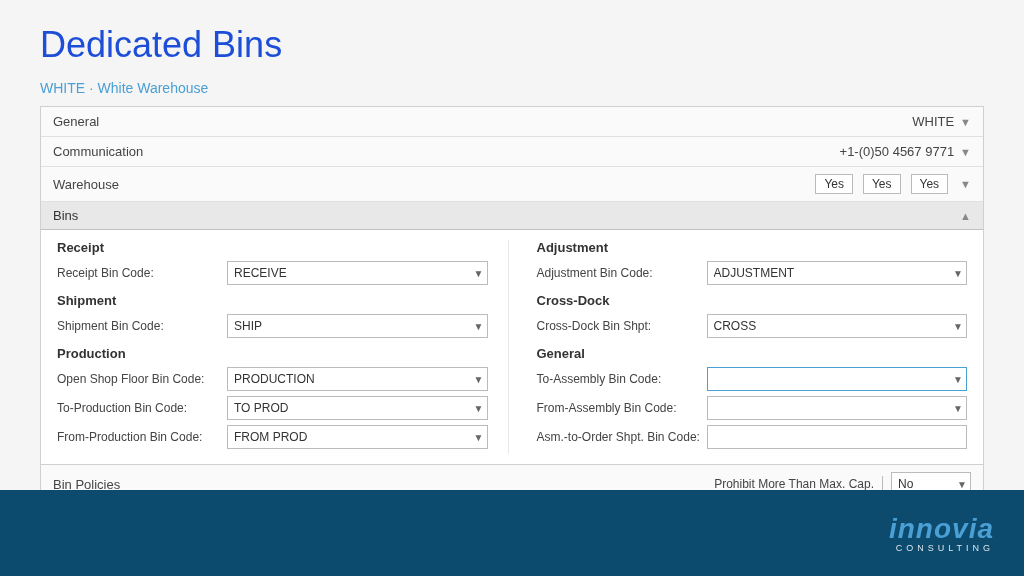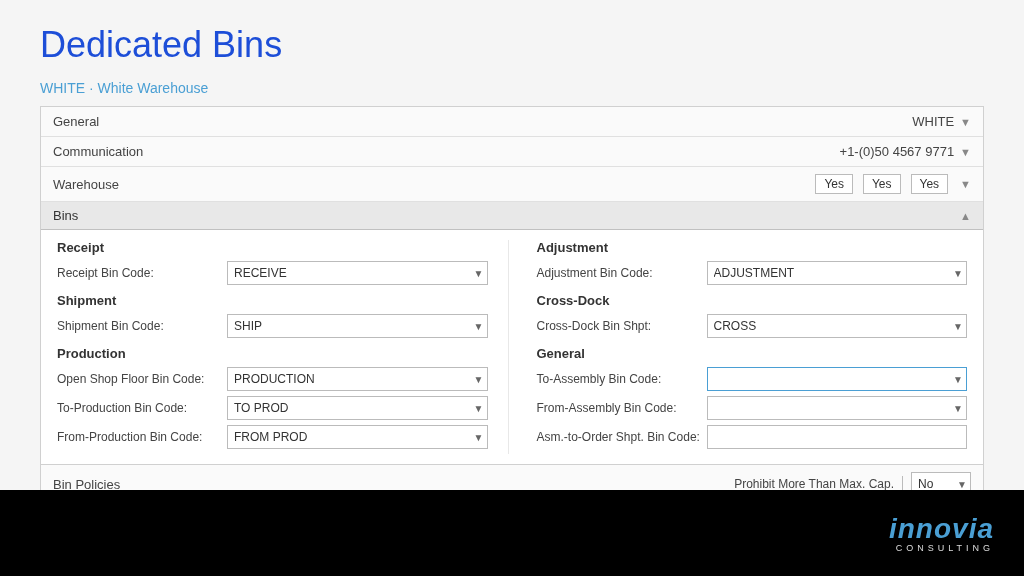--- a/index.html
+++ b/index.html
@@ -192,21 +192,21 @@
       width: 70px;
     }
 
     
     .bottom-bar {
       position: absolute;
       bottom: 0;
       left: 0;
       right: 0;
       height: 86px;
-      background: #000000;
+      background: #0c4a6e;
       display: flex;
       align-items: center;
       justify-content: flex-end;
       padding-right: 30px;
     }
 
     .logo-container {
       display: flex;
       flex-direction: column;
       align-items: flex-end;
@@ -394,21 +394,21 @@
           </div>
         </div>
       </div>
     </div>
 
     <div class="bin-policies-row">
       <span class="bin-policies-label">Bin Policies</span>
       <div class="bin-policies-right">
         <span>Prohibit More Than Max. Cap.</span>
         <span style="border-left:1px solid #bbb; height:16px; display:inline-block; margin:0 2px;"></span>
-        <div class="dropdown-wrapper" style="width:60px;">
+        <div class="dropdown-wrapper" style="width:80px;">
           <select class="dropdown">
             <option>No</option>
             <option>Yes</option>
           </select>
           <span class="dropdown-arrow">▼</span>
         </div>
       </div>
     </div>
   </div>
 </div>

